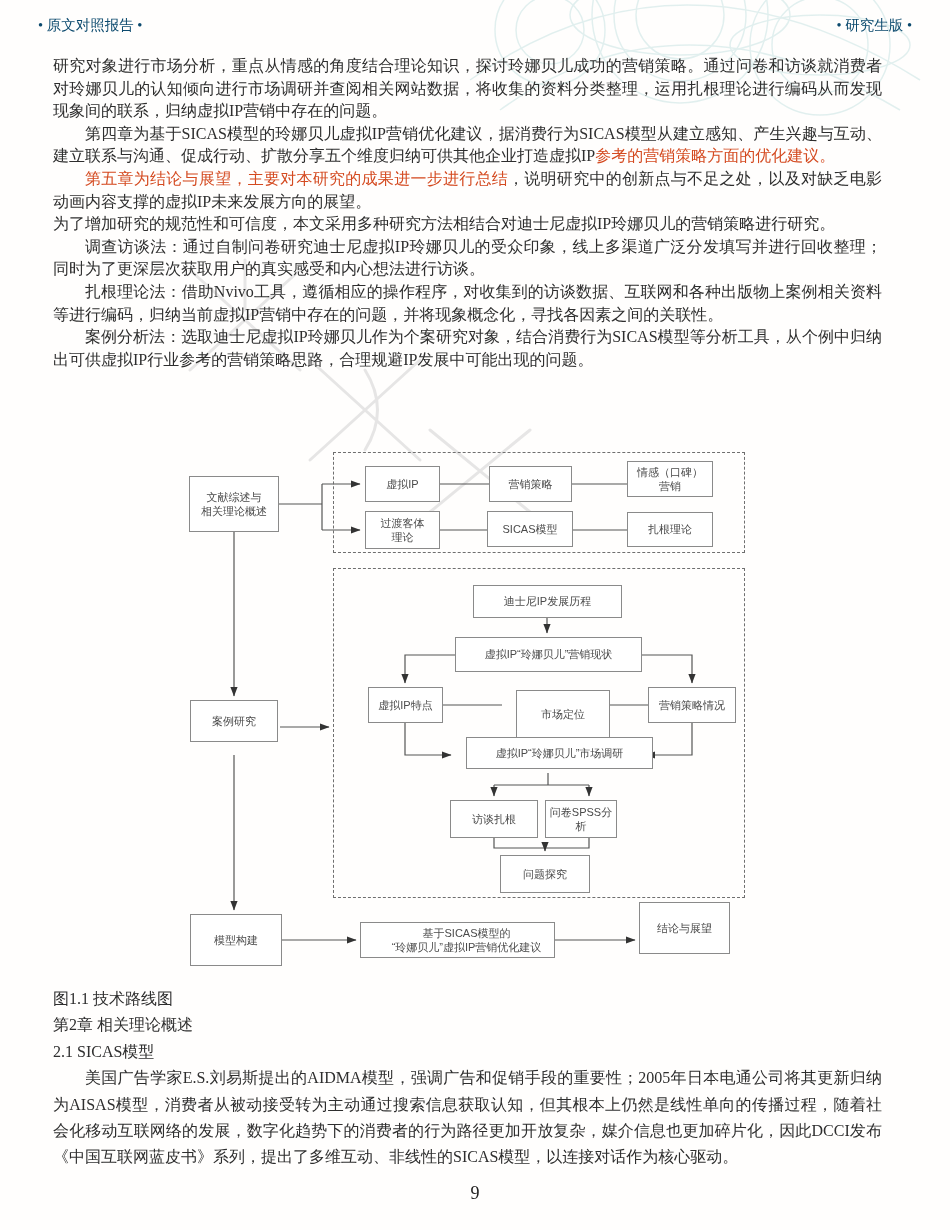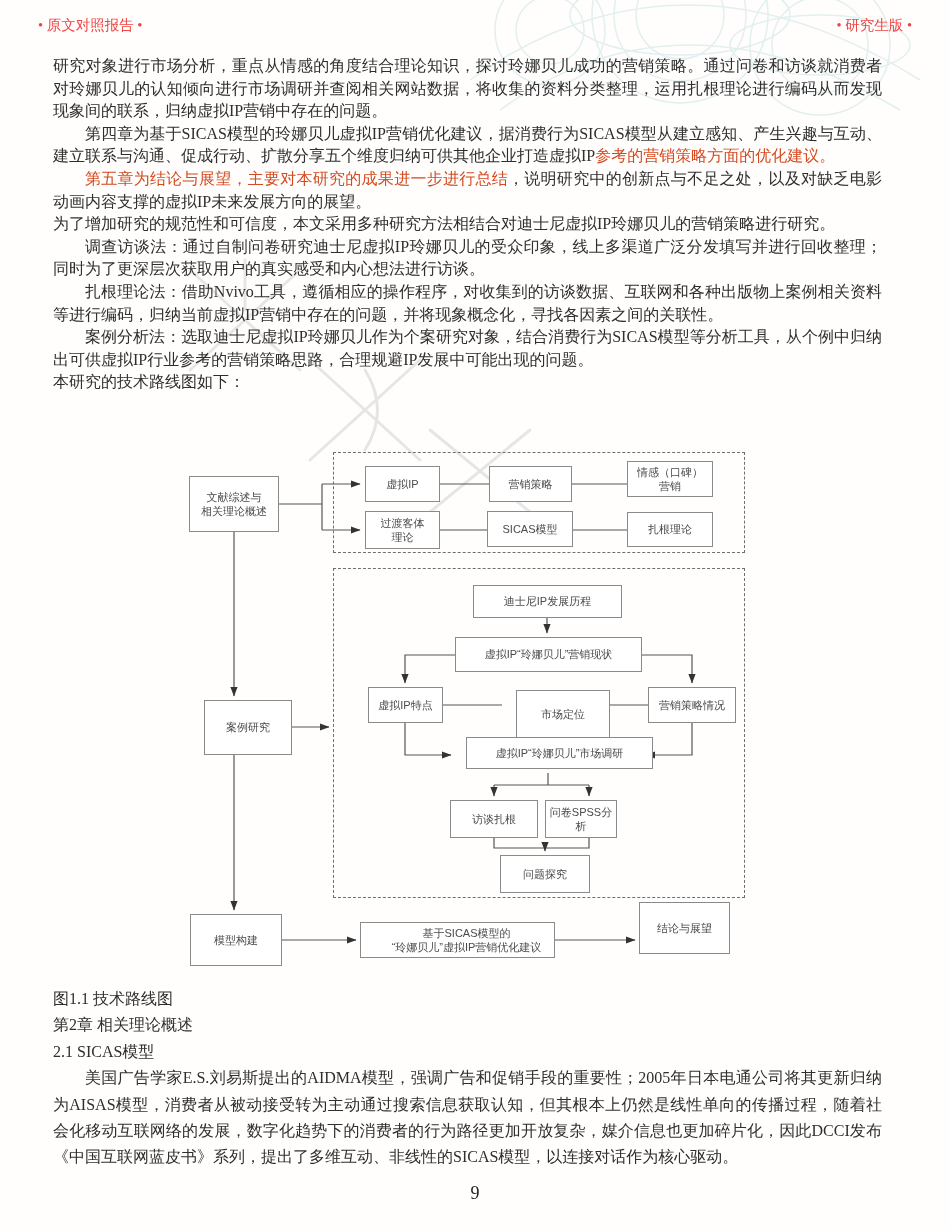--- a/index.html
+++ b/index.html
@@ -1,20 +1,20 @@
 <!DOCTYPE html>
 <html style="--accent-red: #d44a20;"><head>
 <meta charset="utf-8">
 <style>
   html,body{margin:0;padding:0;background:#e8e8e8;}
   .page{position:relative;width:950px;height:1230px;background:#fffefd;margin:0 auto;overflow:hidden;
         font-family:"Liberation Serif","DejaVu Serif",serif;color:#2e2e2e;}
   
   .hdr{position:absolute;top:16px;left:38px;right:38px;display:flex;justify-content:space-between;
-       font-size:14.5px;color:#ef4444;}
+       font-size:14.5px;color:#0c4a6e;}
   
   .ornament{position:absolute;top:-40px;left:380px;pointer-events:none;}
   .wmark{position:absolute;top:250px;left:130px;pointer-events:none;}
   
   .text1{position:absolute;top:55px;left:53px;width:829px;font-size:16px;line-height:22.6px;text-align:justify;}
   .text1 p{margin:0;}
   .ind{text-indent:2em;}
   .red{color:var(--accent-red,#d44a20);}
   
   .flow{position:absolute;top:450px;left:0;width:950px;height:532px;
@@ -64,21 +64,20 @@
   </div>
 
   <div class="text1">
     <p>研究对象进行市场分析，重点从情感的角度结合理论知识，探讨玲娜贝儿成功的营销策略。通过问卷和访谈就消费者对玲娜贝儿的认知倾向进行市场调研并查阅相关网站数据，将收集的资料分类整理，运用扎根理论进行编码从而发现现象间的联系，归纳虚拟IP营销中存在的问题。</p>
     <p class="ind"><span>第四章为基于SICAS模型的玲娜贝儿虚拟IP营销优化建议，据消费行为SICAS模型从建立感知、产生兴趣与互动、建立联系与沟通、促成行动、扩散分享五个维度归纳可供其他企业打造虚拟IP</span><span class="red">参考的营销策略方面的优化建议。</span></p>
     <p class="ind"><span class="red">第五章为结论与展望，主要对本研究的成果进一步进行总结</span><span>，说明研究中的创新点与不足之处，以及对缺乏电影动画内容支撑的虚拟IP未来发展方向的展望。</span></p>
     <p>为了增加研究的规范性和可信度，本文采用多种研究方法相结合对迪士尼虚拟IP玲娜贝儿的营销策略进行研究。</p>
     <p class="ind">调查访谈法：通过自制问卷研究迪士尼虚拟IP玲娜贝儿的受众印象，线上多渠道广泛分发填写并进行回收整理；同时为了更深层次获取用户的真实感受和内心想法进行访谈。</p>
     <p class="ind">扎根理论法：借助Nvivo工具，遵循相应的操作程序，对收集到的访谈数据、互联网和各种出版物上案例相关资料等进行编码，归纳当前虚拟IP营销中存在的问题，并将现象概念化，寻找各因素之间的关联性。</p>
     <p class="ind">案例分析法：选取迪士尼虚拟IP玲娜贝儿作为个案研究对象，结合消费行为SICAS模型等分析工具，从个例中归纳出可供虚拟IP行业参考的营销策略思路，合理规避IP发展中可能出现的问题。</p>
-    <p>本研究的技术路线图如下：</p>
   </div>
 
   <div class="flow">
     <svg class="conn" width="950" height="532" viewBox="0 0 950 532">
       <defs>
         <marker id="ah" markerWidth="9" markerHeight="8" refX="7.5" refY="3" orient="auto">
           <path d="M0,0 L8,3 L0,6 z" fill="#333"></path>
         </marker>
       </defs>
       <g fill="none" stroke="#555" stroke-width="1.2">
@@ -128,21 +127,21 @@
     <div class="fbox" style="left:473px;top:135px;width:149px;height:33px;">迪士尼IP发展历程</div>
     <div class="fbox" style="left:455px;top:187px;width:187px;height:35px;">虚拟IP“玲娜贝儿”营销现状</div>
     <div class="fbox" style="left:368px;top:237px;width:75px;height:36px;">虚拟IP特点</div>
     <div class="fbox" style="left:516px;top:240px;width:94px;height:49px;font-family:Liberation Serif, serif;">市场定位</div>
     <div class="fbox" style="left:648px;top:237px;width:88px;height:36px;">营销策略情况</div>
     <div class="fbox" style="left:466px;top:287px;width:187px;height:32px;">虚拟IP“玲娜贝儿”市场调研</div>
     <div class="fbox" style="left:450px;top:350px;width:88px;height:38px;">访谈扎根</div>
     <div class="fbox" style="left:545px;top:350px;width:72px;height:38px;">问卷SPSS分析</div>
     <div class="fbox" style="left:500px;top:405px;width:90px;height:38px;">问题探究</div>
 
-    <div class="fbox" style="left:204px;top:250px;width:88px;height:55px;text-align:right;">案例研究</div>
+    <div class="fbox" style="left:190px;top:250px;width:88px;height:42px;text-align:right;">案例研究</div>
     <div class="fbox" style="left:190px;top:464px;width:92px;height:52px;">模型构建</div>
     <div class="fbox" style="left:360px;top:472px;width:195px;height:36px;padding-left:20px;">基于SICAS模型的
 “玲娜贝儿”虚拟IP营销优化建议</div>
     <div class="fbox" style="left:639px;top:452px;width:91px;height:52px;">结论与展望</div>
   </div>
 
   <div class="text2">
     <p>图1.1 技术路线图</p>
     <p>第2章 相关理论概述</p>
     <p>2.1 SICAS模型</p>

